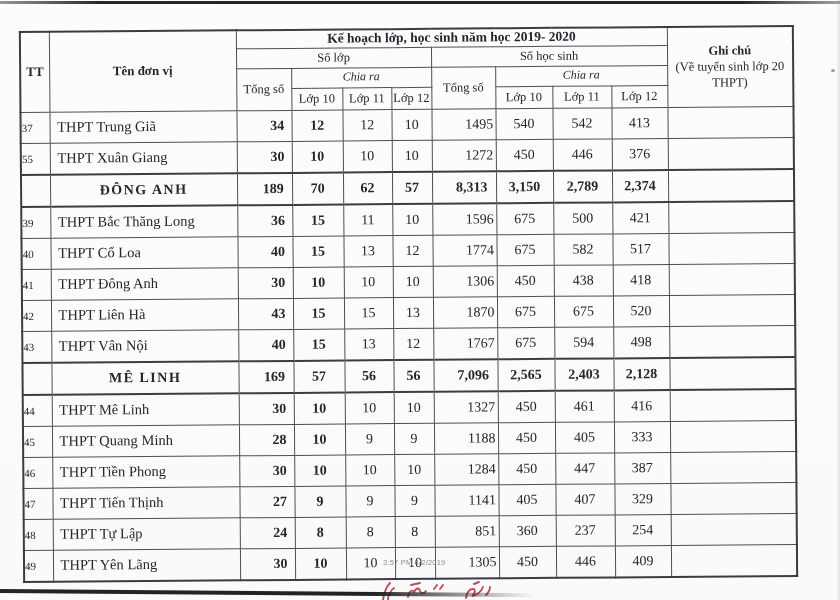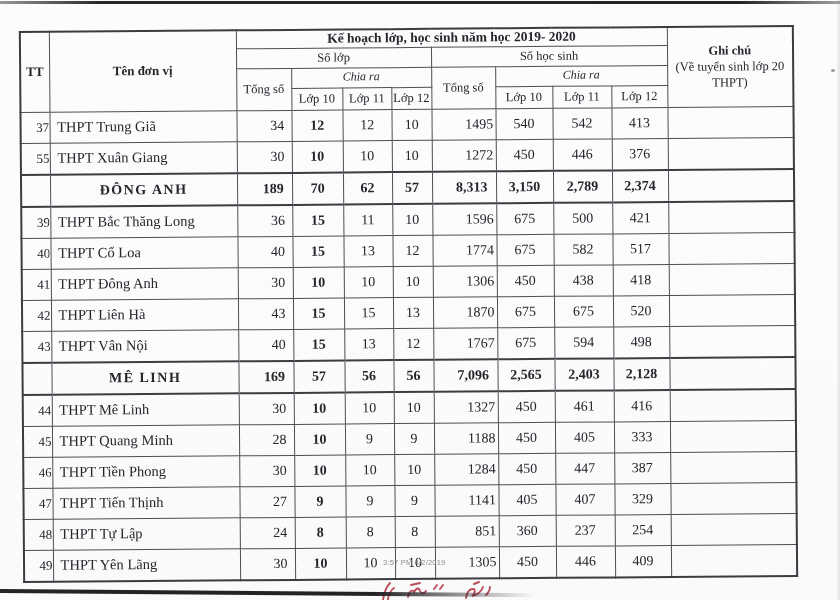--- a/index.html
+++ b/index.html
@@ -28,23 +28,23 @@
   .th-tt,.th-unit{font-weight:bold;font-size:13px;}
   .th-plan{font-weight:bold;font-size:13.5px;}
   .th-group{font-size:12.5px;}
   .th-total{font-size:12.5px;}
   .th-chiara{font-style:italic;font-size:12px;}
   .th-grade{font-size:12.5px;}
   .th-note{font-size:12.5px;line-height:1.3;white-space:normal;padding:0 4px;margin-left:17px;}
   .th-note .note-title{font-weight:bold;}
 
   tbody td{height:30px;vertical-align:middle;font-size:14px;}
-  td.tt{text-align:right;font-size:13px;border-radius:6px;}
+  td.tt{text-align:left;font-size:11px;border-radius:6px;}
   td.name{text-align:left;padding-left:7px;font-size:14.5px;}
-  td.ctotal{text-align:right;padding-right:7px;}
+  td.ctotal{text-align:right;padding-right:7px;font-weight:bold;}
   td.stotal{text-align:right;padding-right:2px;}
   td.c10,td.c11,td.c12,td.s10,td.s11,td.s12{text-align:center;}
   td.c10{font-weight:bold;}
   tr.summary td{font-weight:bold;border-top:2px solid #3c3c43;border-bottom:2px solid #3c3c43;}
   tr.summary td.name{text-align:center;padding-left:0;letter-spacing:1.5px;font-size:14px;}
   tr.summary td.stotal,tr.summary td.ctotal{padding-right:8px;text-align:right;}
 
   .timestamp{position:absolute;left:383px;top:558px;font-family:"Liberation Sans","DejaVu Sans",sans-serif;
     font-size:7.5px;color:#8b8b90;letter-spacing:.2px;text-align:right;}
   .handwriting{position:absolute;left:378px;top:581px;width:130px;height:19px;overflow:hidden;}

